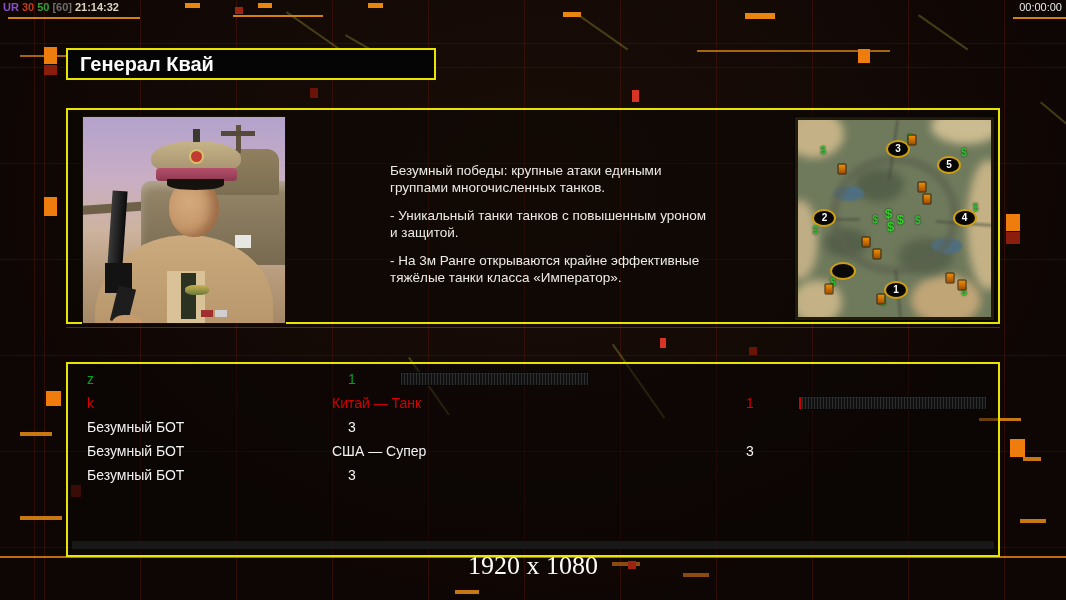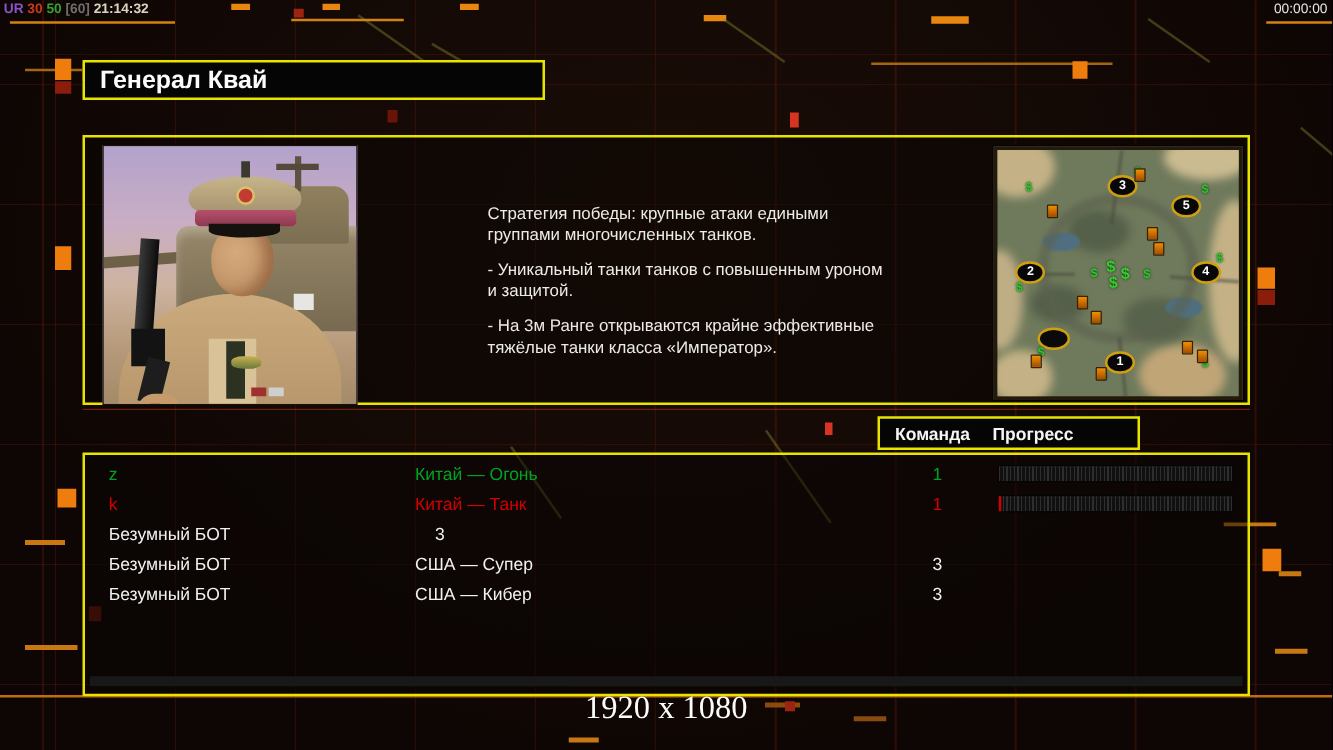--- a/index.html
+++ b/index.html
@@ -183,21 +183,21 @@
       <div class="p-cap-visor"></div>
       <div class="p-cap-star"></div>
       <div class="p-cap-orn"></div>
       <div class="p-gun-slide"></div>
       <div class="p-gun-body"></div>
       <div class="p-gun-grip"></div>
       <div class="p-hand"></div>
     </div>
 
     <div class="briefing">
-      <p>Стратегия победы: крупные атаки едиными
+      <p>Безумный победы: крупные атаки едиными
  группами многочисленных танков.</p>
       <p>- Уникальный танки танков с повышенным уроном
  и защитой.</p>
       <p>- На 3м Ранге открываются крайне эффективные
  тяжёлые танки класса «Император».</p>
     </div>
 
     <div class="map">
       <div class="blob" style="left:-14px;top:-10px;width:60px;height:48px;background:#c4b286"></div>
       <div class="blob" style="left:-16px;top:80px;width:36px;height:80px;background:#bfae85"></div>
@@ -242,30 +242,25 @@
           <div class="mk mk-oil" style="left: 85%; top: 84%;"></div>
           <div class="mk mk-oil" style="left: 16%; top: 86%;"></div>
           <div class="mk mk-oil" style="left: 43%; top: 91%;"></div>
           <div class="mk mk-center" style="left: 47%; top: 47%;">$</div>
           <div class="mk mk-center" style="left: 53%; top: 50%;">$</div>
           <div class="mk mk-center" style="left: 48%; top: 54%;">$</div>
         </div>
     </div>
   </div>
 
-  <div class="hbox hb-team">
-    <span>Команда</span>
-    <span>Прогресс</span>
-  </div>
 
   <div class="bottom-panel">
     <div class="rows">
       <div class="prow">
         <span class="c-nick rowtext" style="color: rgb(0, 163, 33);">z</span>
-        <span class="c-general rowtext" style="color: rgb(0, 163, 33);">Китай — Огонь</span>
         <span class="c-team rowtext" style="color: rgb(0, 163, 33);">1</span>
         <div class="row-bar">
             <div class="row-bar-fill" style="width: 0%; background: rgb(0, 163, 33);"></div>
           </div>
       </div>
       <div class="prow">
         <span class="c-nick rowtext" style="color: rgb(212, 0, 0);">k</span>
         <span class="c-general rowtext" style="color: rgb(212, 0, 0);">Китай — Танк</span>
         <span class="c-team rowtext" style="color: rgb(212, 0, 0);">1</span>
         <div class="row-bar">
@@ -278,21 +273,20 @@
 
       </div>
       <div class="prow">
         <span class="c-nick rowtext" style="color: rgb(242, 242, 242);">Безумный БОТ</span>
         <span class="c-general rowtext" style="color: rgb(242, 242, 242);">США — Супер</span>
         <span class="c-team rowtext" style="color: rgb(242, 242, 242);">3</span>
 
       </div>
       <div class="prow">
         <span class="c-nick rowtext" style="color: rgb(242, 242, 242);">Безумный БОТ</span>
-        <span class="c-general rowtext" style="color: rgb(242, 242, 242);">США — Кибер</span>
         <span class="c-team rowtext" style="color: rgb(242, 242, 242);">3</span>
 
       </div>
     </div>
     <div class="panel-strip"></div>
   </div>
 
   <div class="res-label">1920 x 1080</div>
 </div>
 

